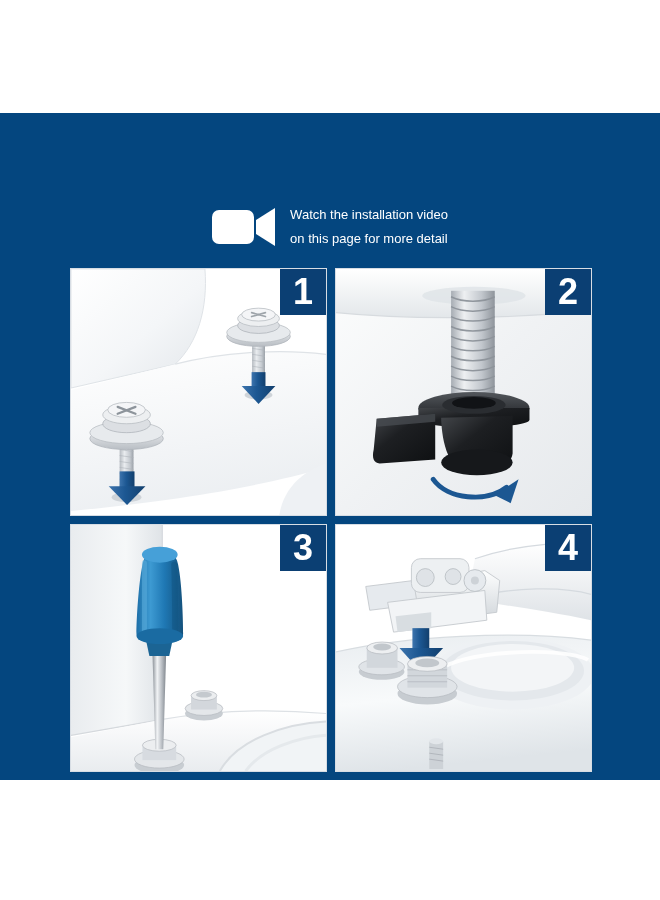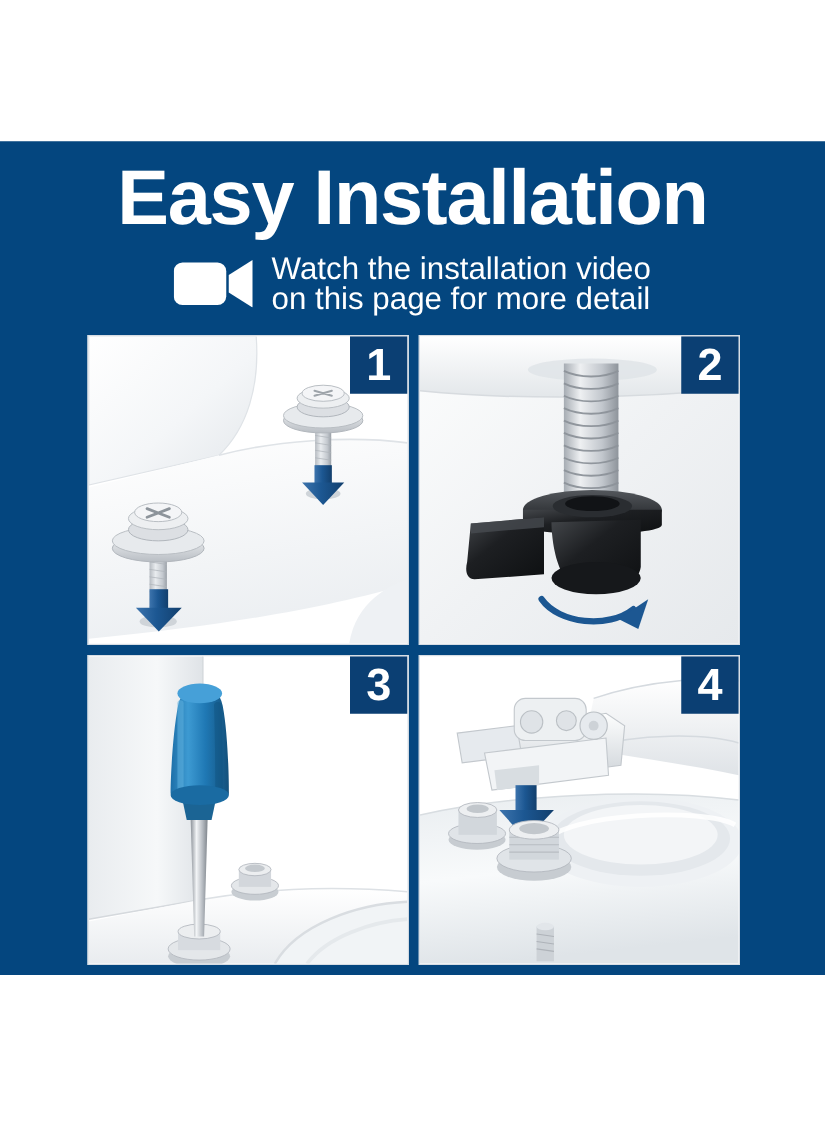--- a/index.html
+++ b/index.html
@@ -39,21 +39,21 @@
     left: 0; top: 203px;
     width: 660px;
     display: flex;
     align-items: center;
     justify-content: center;
     gap: 14px;
   }
   .video-icon { width: 64px; height: 38px; display: block; flex: 0 0 auto; }
   .sub-text {
     color: #ffffff;
-    font-size: 25px;
+    font-size: 13px;
     line-height: 24px;
     font-weight: 400;
     white-space: pre-line;
   }
 
   
   .grid {
     position: absolute;
     left: 70px; top: 268px;
     width: 522px; height: 504px;
@@ -83,21 +83,20 @@
   .scene { position: absolute; inset: 0; }
   .scene svg { width: 100%; height: 100%; display: block; }
 </style>
 </head>
 <body>
 
 <div id="root">
 
   <div class="banner"></div>
 
-  <div class="title">Easy Installation</div>
 
   <div class="sub-row">
     <span class="video-icon-wrap">
       <svg class="video-icon" viewBox="0 0 64 38" aria-hidden="true">
         <rect x="0" y="2" width="42" height="34" rx="7" ry="7" fill="#ffffff"></rect>
         <path d="M44 12 L63 0 L63 38 L44 26 Z" fill="#ffffff"></path>
       </svg>
     </span>
     <span class="sub-text">Watch the installation video
 on this page for more detail</span>

